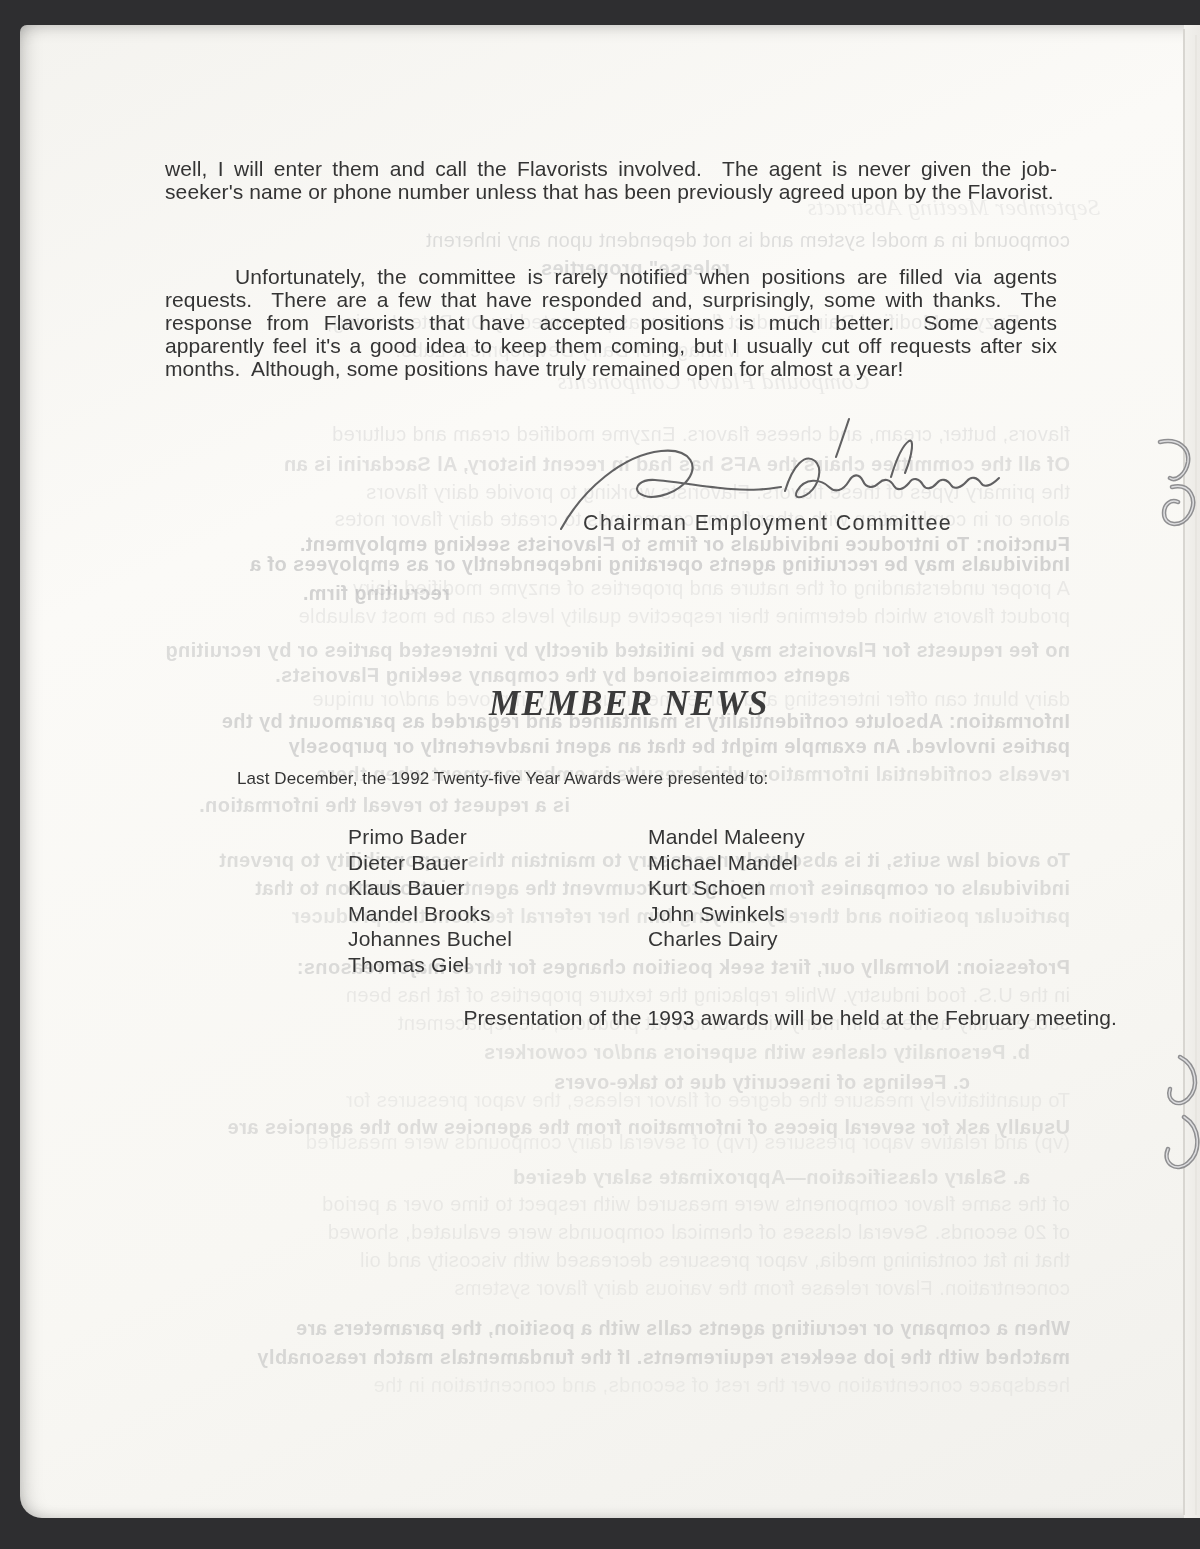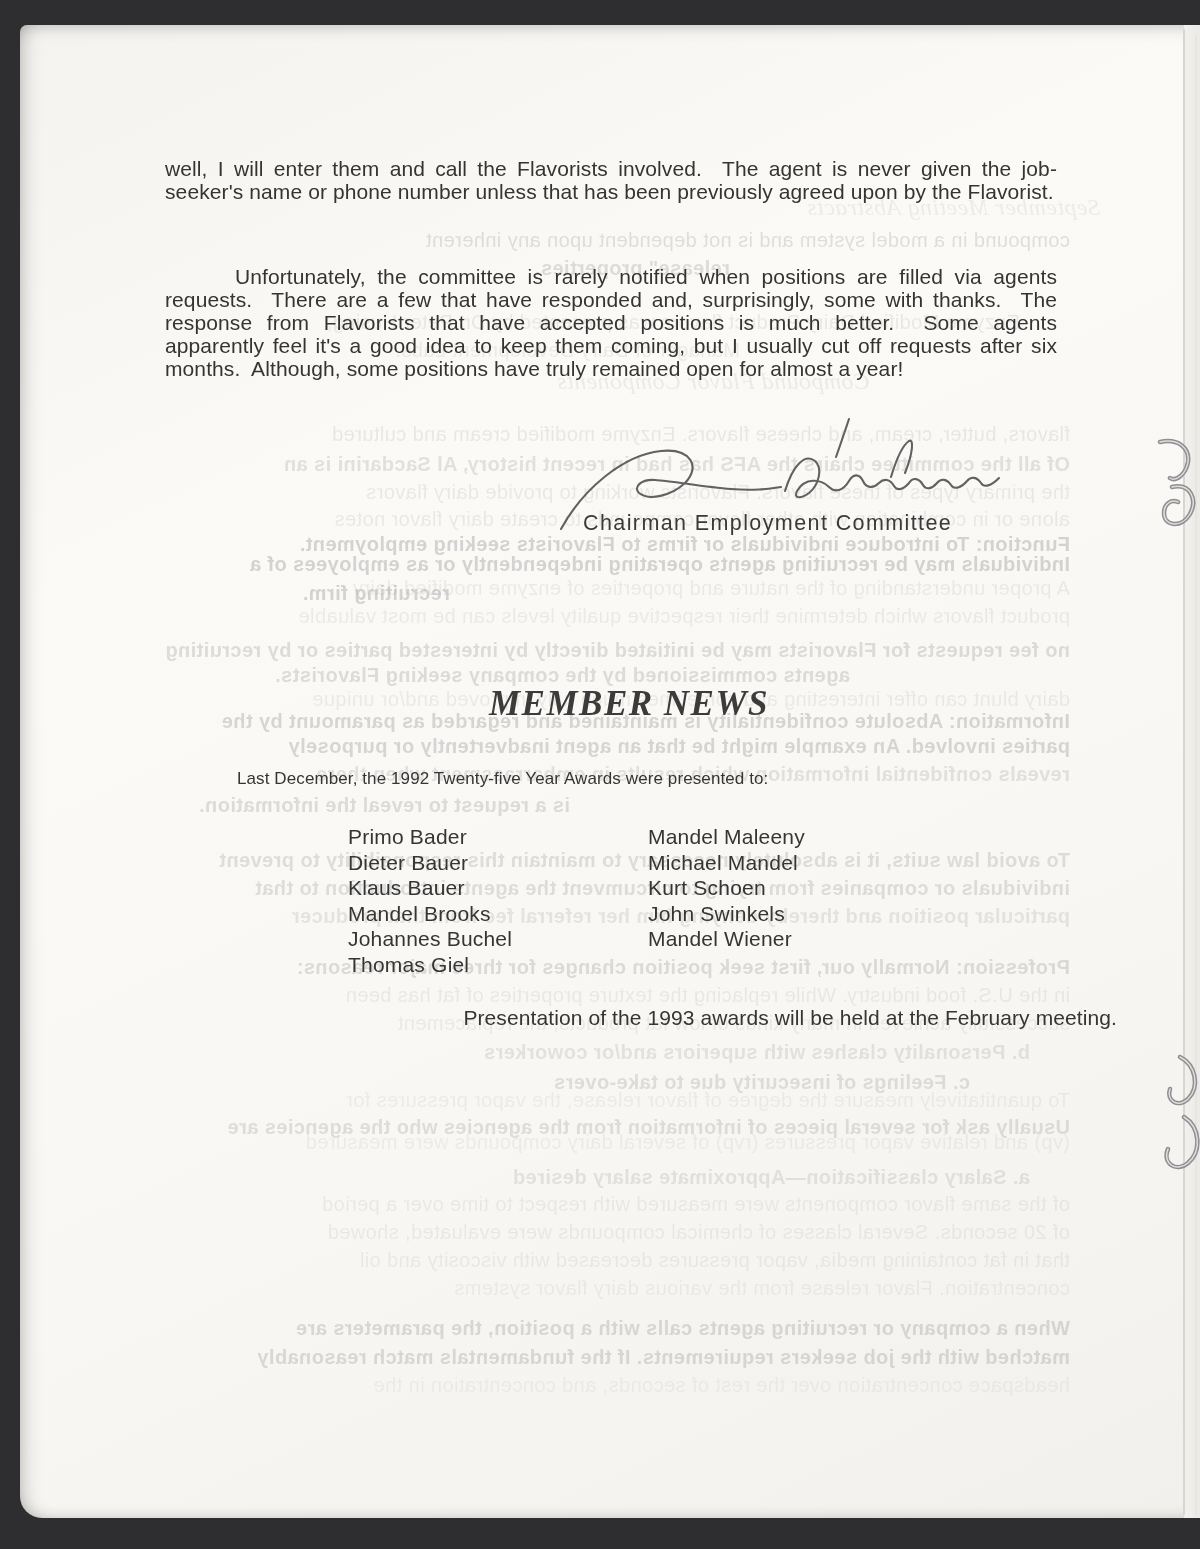--- a/index.html
+++ b/index.html
@@ -143,21 +143,21 @@
       <div>Klaus Bauer</div>
       <div>Mandel Brooks</div>
       <div>Johannes Buchel</div>
       <div>Thomas Giel</div>
     </div>
   <div class="names-col names-right">
       <div>Mandel Maleeny</div>
       <div>Michael Mandel</div>
       <div>Kurt Schoen</div>
       <div>John Swinkels</div>
-      <div>Mandel Wiener</div>
+      <div>Charles Dairy</div>
     </div>
 
   <div class="mn-closing">Presentation of the 1993 awards will be held at the February meeting.</div>
 
   <svg class="staple staple-1" width="62" height="98" viewBox="0 0 62 98">
     <g fill="none" stroke-linecap="round">
       <path d="M22,5 C40,1 52,11 50,25 C48,37 38,45 32,41" stroke="#8f8f91" stroke-width="4.5"></path>
       <path d="M34,50 C52,46 60,62 52,77 C44,91 26,90 26,76 C26,67 33,62 40,65" stroke="#8f8f91" stroke-width="4.5"></path>
       <path d="M22,5 C40,1 52,11 50,25 C48,37 38,45 32,41" stroke="#dedee0" stroke-width="1.5"></path>
       <path d="M34,50 C52,46 60,62 52,77 C44,91 26,90 26,76 C26,67 33,62 40,65" stroke="#dedee0" stroke-width="1.5"></path>

